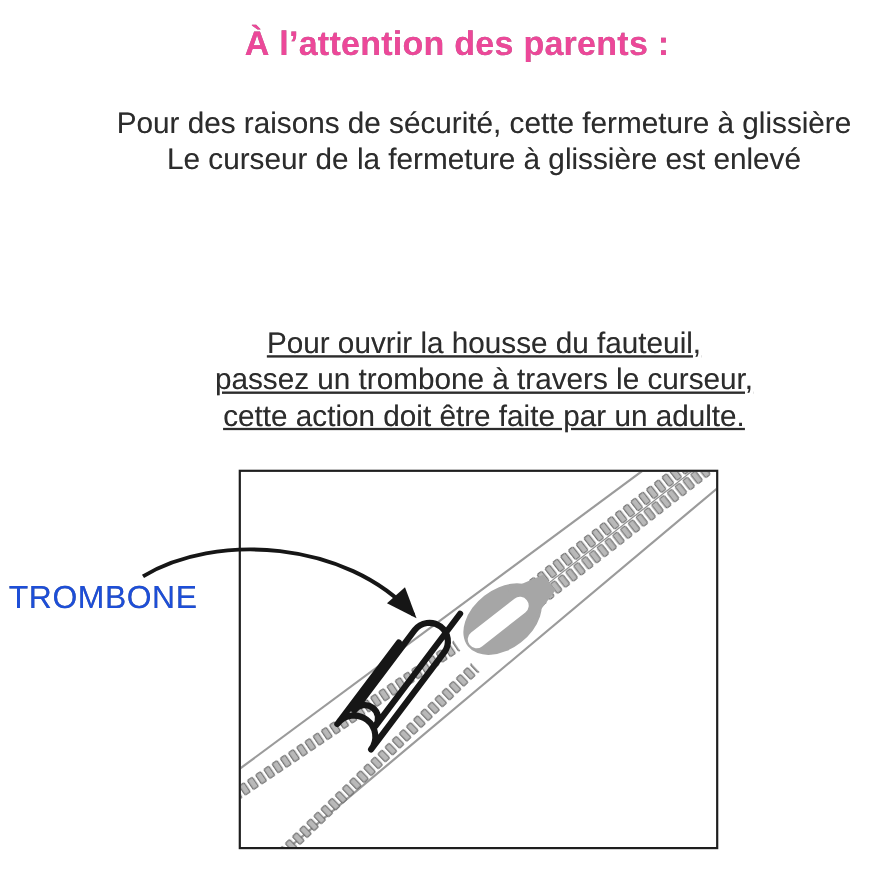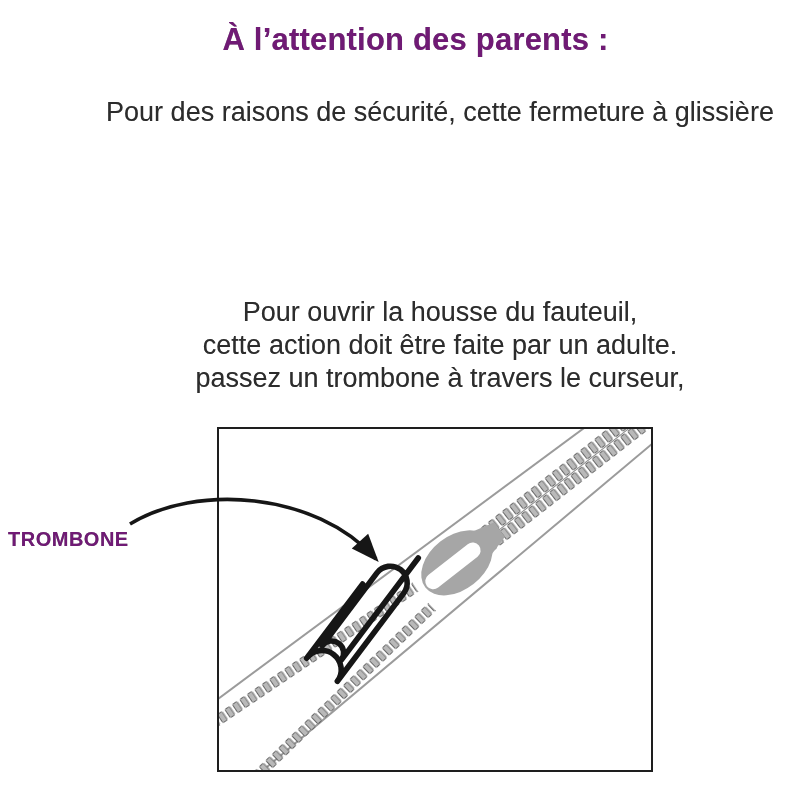--- a/index.html
+++ b/index.html
@@ -8,66 +8,67 @@
     background:#ffffff;
     font-family:"Liberation Sans", sans-serif;
     color:#222;
     position:relative;
     overflow:hidden;
   }
   .page{position:absolute;inset:0;width:800px;height:800px;}
   .title{
     position:absolute;top:22px;left:0;width:800px;
     text-align:center;padding-left:31px;box-sizing:border-box;
-    font-size:31px;font-weight:700;color:#701a75;
+    font-size:31px;font-weight:700;color:#ec4899;
     letter-spacing:.2px;
     text-shadow:0 0 .6px rgba(0,0,0,.45);
   }
   .para{
     position:absolute;left:0;width:800px;
     text-align:center;padding-left:80px;box-sizing:border-box;
     font-size:27px;line-height:33px;font-weight:400;color:#2c2c2c;
     text-shadow:0 0 .5px rgba(0,0,0,.35);
   }
   .para-1{top:96px;}
-  .para-2{top:296px;}
+  .para-2{top:296px;text-decoration:underline;}
   .figure-region{
     position:absolute;top:420px;left:0;width:800px;height:380px;
   }
   .illustration-frame{
     position:absolute;left:217px;top:7px;width:436px;height:345px;
     border:2px solid #1e1e1e;box-sizing:border-box;background:#fff;
   }
   .zipper-svg{position:absolute;left:0;top:0;width:432px;height:341px;}
   .trombone-label{
     position:absolute;left:8px;top:108px;
-    font-size:20px;font-weight:700;color:#701a75;
+    font-size:29px;font-weight:400;color:#1d4ed8;
     letter-spacing:.5px;
     text-shadow:0 0 .6px rgba(0,0,0,.5);
   }
   .arrow-svg{
     position:absolute;left:0;top:0;width:800px;height:380px;
     pointer-events:none;
   }
 </style>
 </head>
 <body>
 
 <div class="page">
 
   <div class="title">À l’attention des parents :</div>
 
   <div class="para para-1">
     <div>Pour des raisons de sécurité, cette fermeture à glissière</div>
+    <div>Le curseur de la fermeture à glissière est enlevé</div>
   </div>
 
   <div class="para para-2">
     <div>Pour ouvrir la housse du fauteuil,</div>
+    <div>passez un trombone à travers le curseur,</div>
     <div>cette action doit être faite par un adulte.</div>
-    <div>passez un trombone à travers le curseur,</div>
   </div>
 
   <div class="figure-region">
 
     <div class="trombone-label">TROMBONE</div>
 
     <div class="illustration-frame">
       <svg class="zipper-svg" viewBox="0 0 432 341">
         <defs>
           <clipPath id="boxClip">

